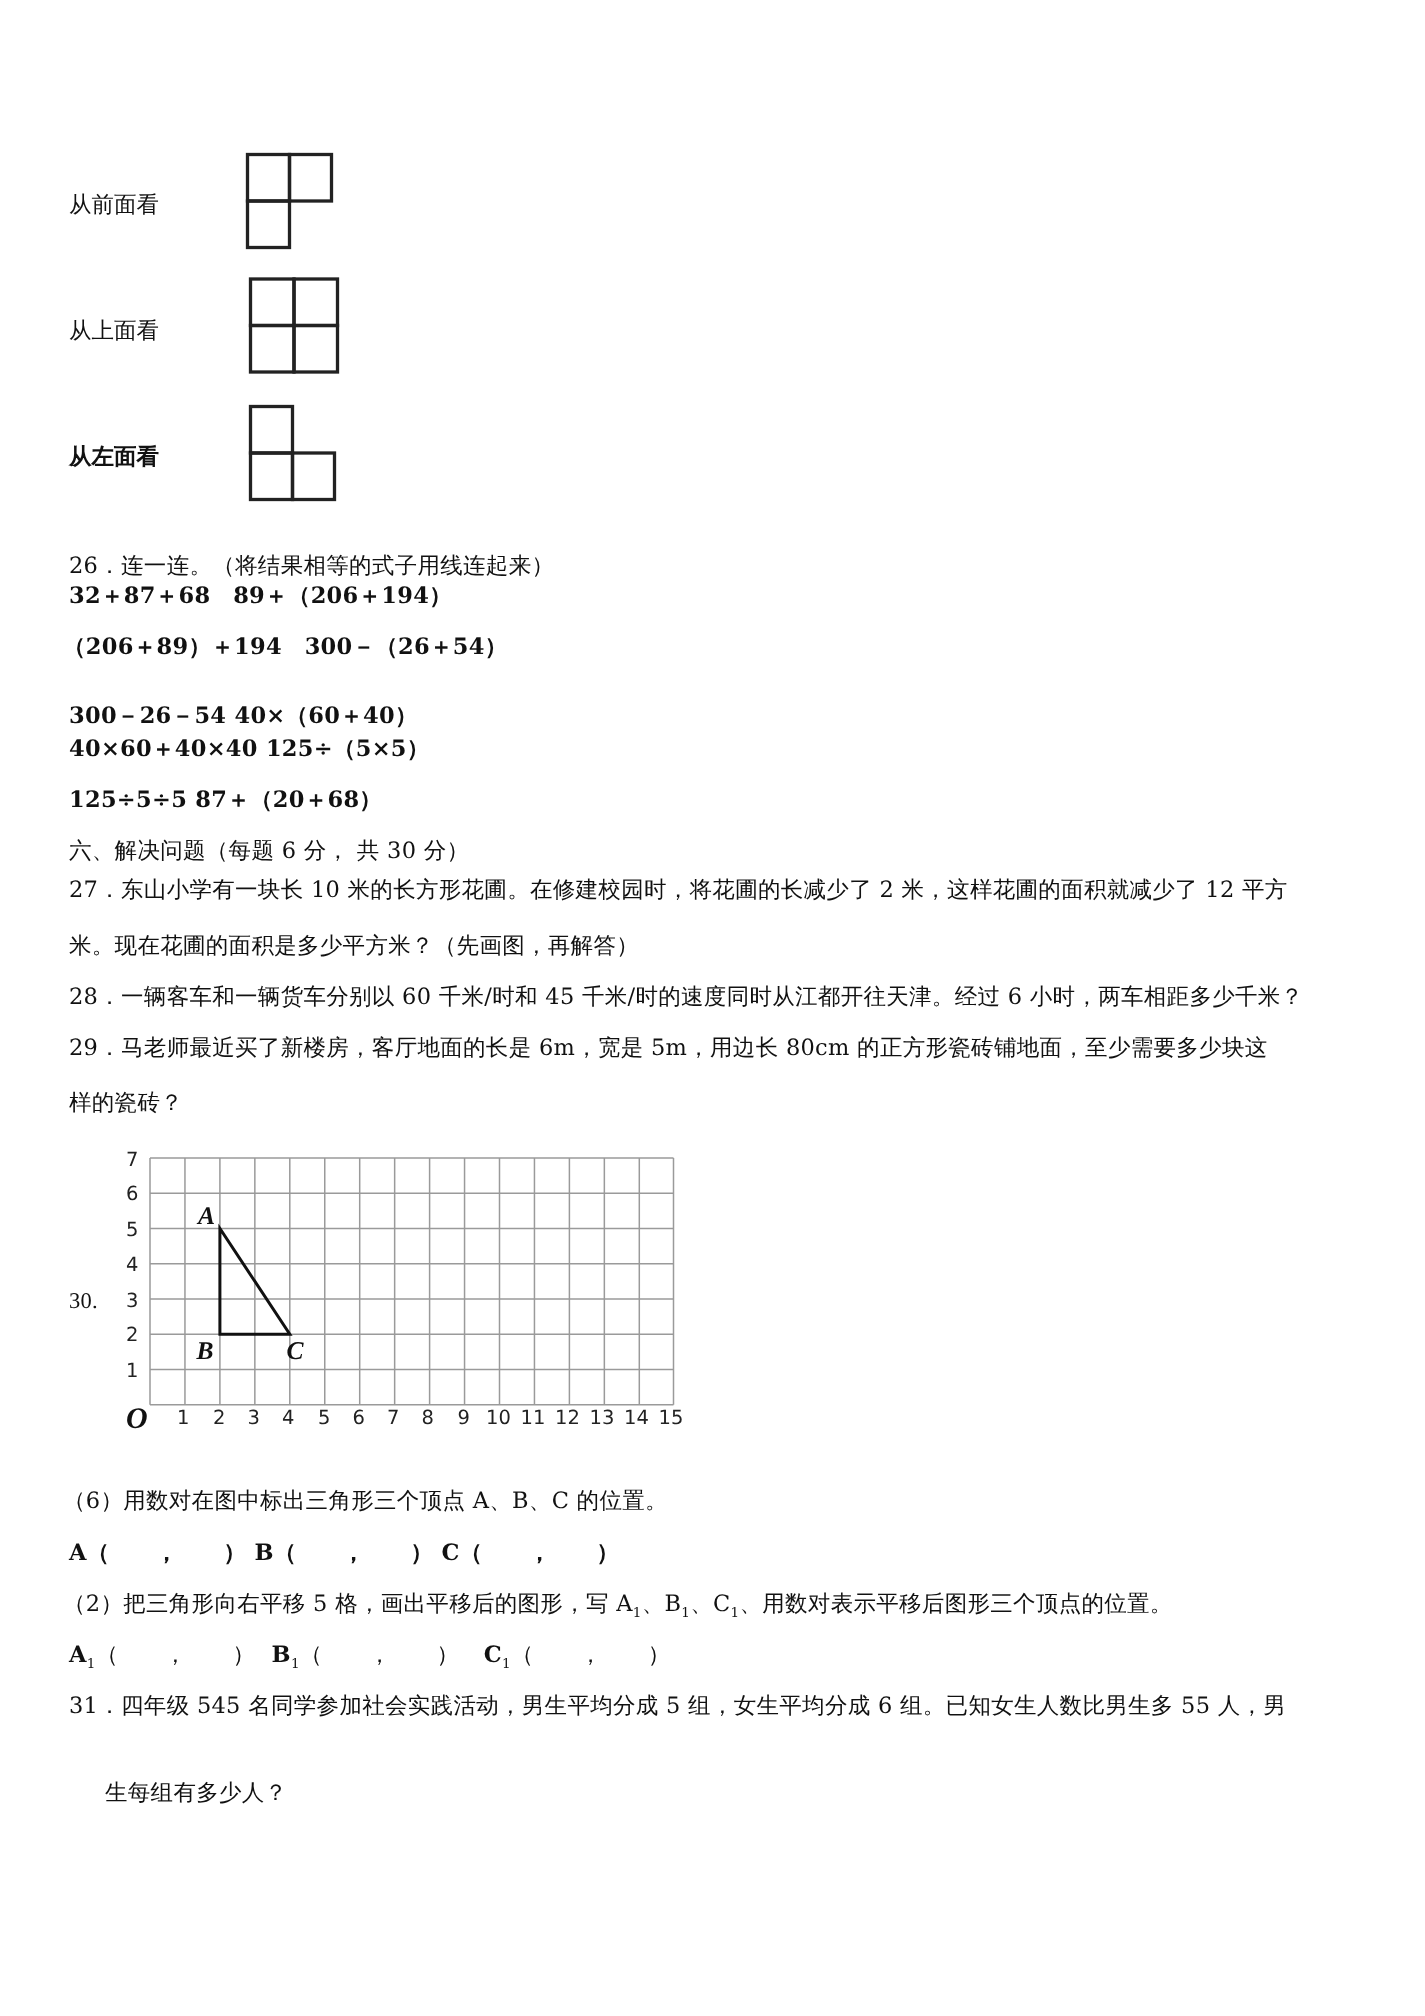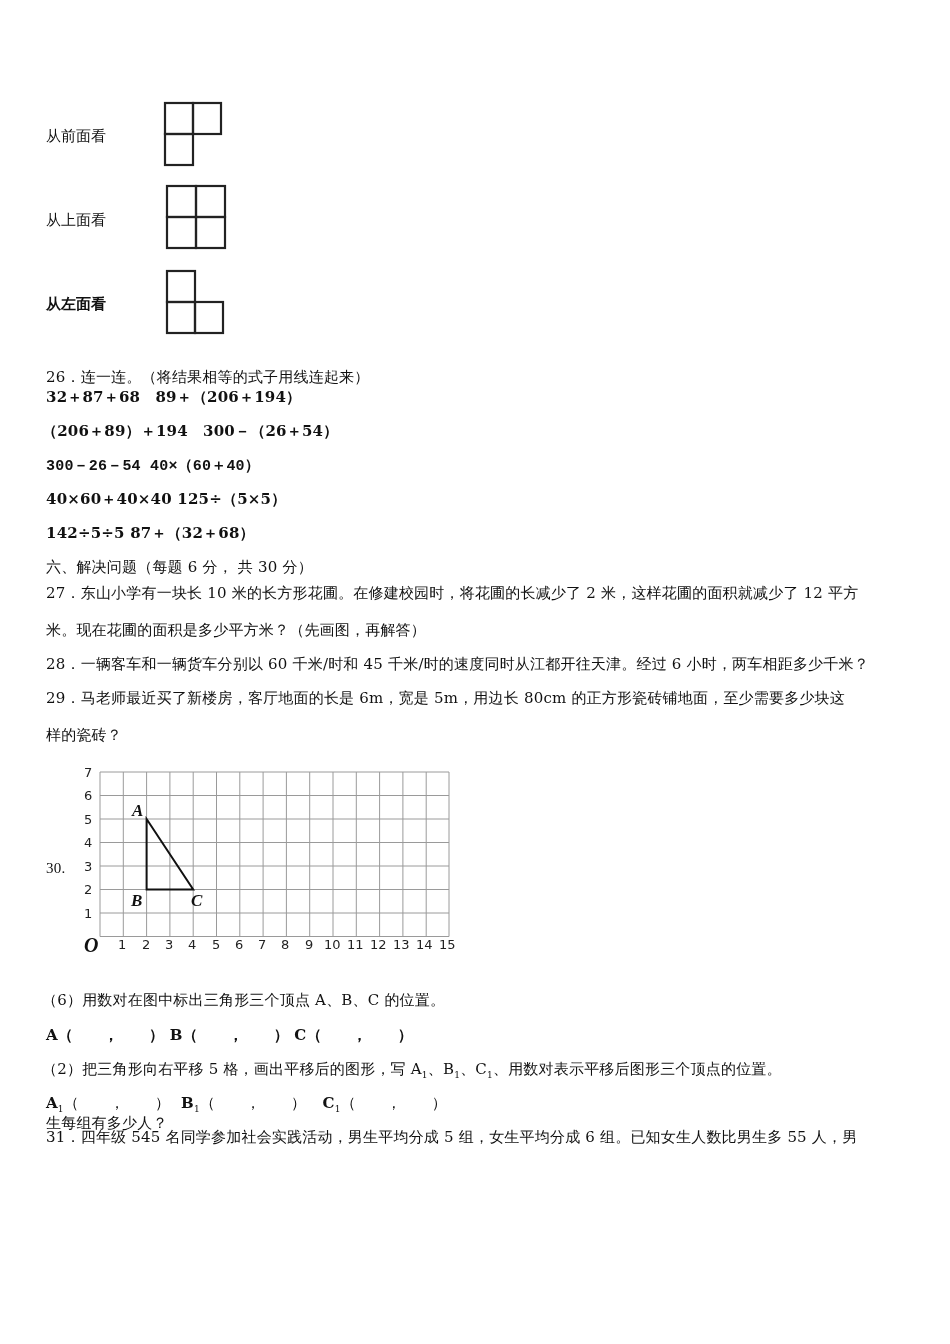--- a/index.html
+++ b/index.html
@@ -39,23 +39,23 @@
   <g fill="none" stroke="#222" stroke-width="2.2">
     <rect x="7" y="3" width="28" height="31"></rect>
     <rect x="7" y="34" width="28" height="31"></rect>
     <rect x="35" y="34" width="28" height="31"></rect>
   </g>
 </svg>
 
 <div class="line" style="top:354px;margin-top:14px;">26．连一连。（将结果相等的式子用线连起来）</div>
 <div class="line bold" style="top:388px;">32＋87＋68　89＋（206＋194）</div>
 <div class="line bold" style="top:422px;left:42px;">（206＋89）＋194　300－（26＋54）</div>
-<div class="line bold" style="top:456px;font-family:Liberation Mono, monospace;">300－26－54  40×（60＋40）</div>
+<div class="line bold" style="top:468px;">300－26－54  40×（60＋40）</div>
 <div class="line bold" style="top:490px;">40×60＋40×40  125÷（5×5）</div>
-<div class="line bold" style="top:524px;">142÷5÷5  87＋（32＋68）</div>
+<div class="line bold" style="top:524px;">125÷5÷5  87＋（20＋68）</div>
 
 <div class="line" style="top:558px;">六、解决问题（每题 6 分， 共 30 分）</div>
 
 <div class="line" style="top:584px;">27．东山小学有一块长 10 米的长方形花圃。在修建校园时，将花圃的长减少了 2 米，这样花圃的面积就减少了 12 平方</div>
 <div class="line" style="top:621px;">米。现在花圃的面积是多少平方米？（先画图，再解答）</div>
 
 <div class="line" style="top:655px;">28．一辆客车和一辆货车分别以 60 千米/时和 45 千米/时的速度同时从江都开往天津。经过 6 小时，两车相距多少千米？</div>
 
 <div class="line" style="top:689px;">29．马老师最近买了新楼房，客厅地面的长是 6m，宽是 5m，用边长 80cm 的正方形瓷砖铺地面，至少需要多少块这</div>
 <div class="line" style="top:726px;">样的瓷砖？</div>
@@ -126,13 +126,13 @@
 <div class="line" style="top:991px;left:42px;">（6）用数对在图中标出三角形三个顶点 A、B、C 的位置。</div>
 <div class="line bold" style="top:1026px;">A（　　，　　）  B（　　，　　）   C（　　，　　）</div>
 <div class="line" style="top:1060px;left:42px;">
   <span>（2）把三角形向右平移 5 格，画出平移后的图形，写 A</span><sub style="font-size:9px;">1</sub><span>、B</span><sub style="font-size:9px;">1</sub><span>、C</span><sub style="font-size:9px;">1</sub><span>、用数对表示平移后图形三个顶点的位置。</span>
 </div>
 <div class="line bold" style="top:1094px;">
   <span>A</span><sub style="font-size:9px;font-weight:normal;">1</sub><span style="font-weight:normal;">（　　，　　）</span>&nbsp;&nbsp;<span>B</span><sub style="font-size:9px;font-weight:normal;">1</sub><span style="font-weight:normal;">（　　，　　）</span>&nbsp;&nbsp;&nbsp;<span>C</span><sub style="font-size:9px;font-weight:normal;">1</sub><span style="font-weight:normal;">（　　，　　）</span>
 </div>
 
 <div class="line" style="top:1128px;">31．四年级 545 名同学参加社会实践活动，男生平均分成 5 组，女生平均分成 6 组。已知女生人数比男生多 55 人，男</div>
-<div class="line" style="top:1114px;">生每组有多少人？</div>
+<div class="line" style="top:1186px;margin-left:24px;">生每组有多少人？</div>
 
 </body></html>

